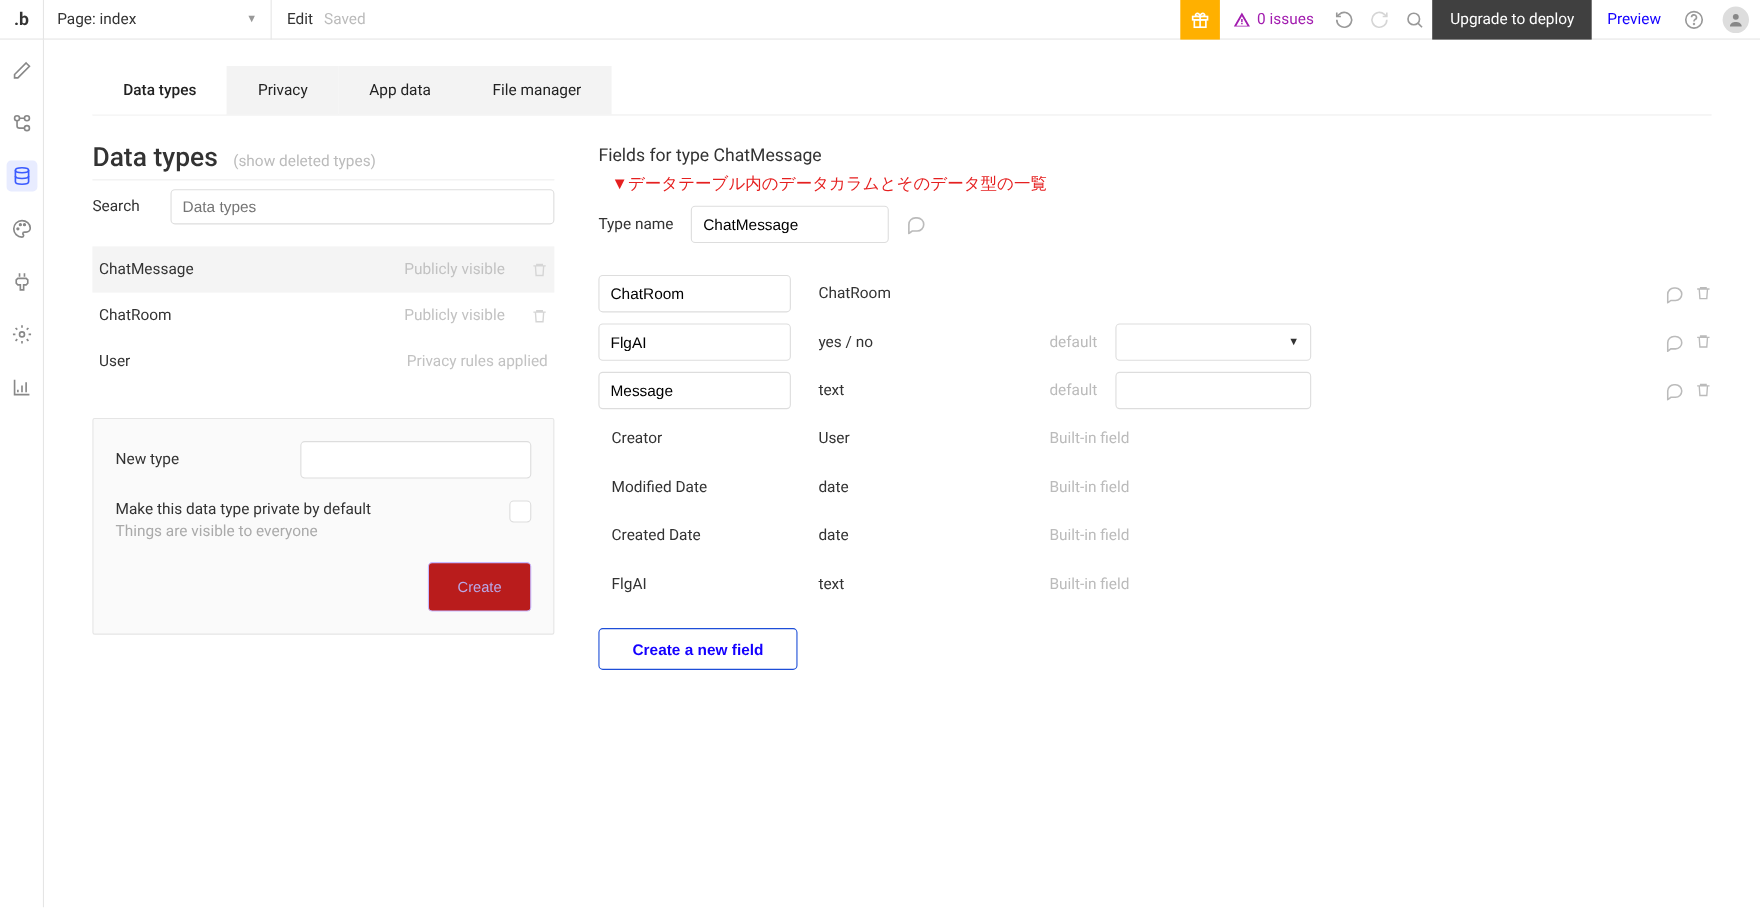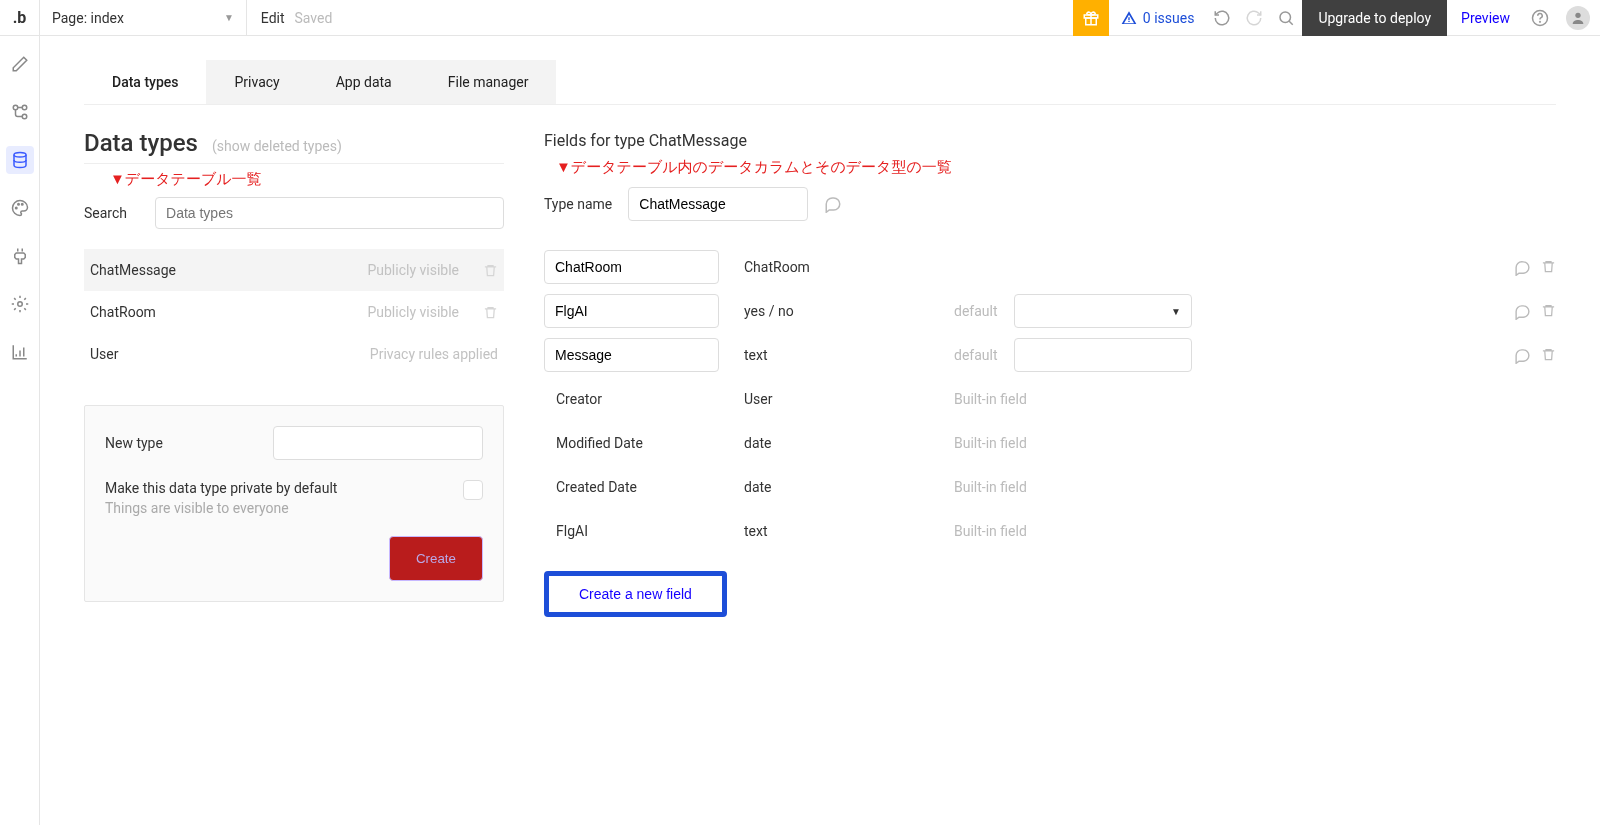--- a/index.html
+++ b/index.html
@@ -6,21 +6,21 @@
 body { font-family: -apple-system, BlinkMacSystemFont, "Segoe UI", Roboto, sans-serif; font-size: 14px; color: #333; background: #fff; }
 .topbar { height: 36px; border-bottom: 1px solid #e5e5e5; display: flex; align-items: center; }
 .topbar-left { display: flex; align-items: center; height: 100%; }
 .logo { width: 40px; height: 36px; display: flex; align-items: center; justify-content: center; border-right: 1px solid #e5e5e5; font-weight: bold; font-size: 16px; }
 .page-select { height: 36px; padding: 0 12px; display: flex; align-items: center; gap: 100px; border-right: 1px solid #e5e5e5; color: #333; cursor: pointer; }
 .chevron { font-size: 10px; color: #999; }
 .edit-saved { padding: 0 14px; display: flex; gap: 10px; align-items: center; }
 .saved { color: #bbb; }
 .topbar-right { margin-left: auto; display: flex; align-items: center; height: 100%; }
 .gift-box { width: 36px; height: 36px; background: #ffb000; display: flex; align-items: center; justify-content: center; color: #fff; cursor: pointer; }
-.issues { padding: 0 12px; display: flex; align-items: center; gap: 6px; color: #1d4ed8; }
+.issues { padding: 0 12px; display: flex; align-items: center; gap: 6px; color: #a21caf; }
 .icon-btn { width: 32px; height: 36px; display: flex; align-items: center; justify-content: center; color: #999; cursor: pointer; }
 .upgrade-btn { height: 36px; padding: 0 16px; background: #404040; color: #fff; display: flex; align-items: center; cursor: pointer; font-size: 14px; }
 .preview-link { padding: 0 14px; color: #1400ff; cursor: pointer; }
 .avatar { width: 24px; height: 24px; border-radius: 50%; background: #ddd; margin: 0 10px; display: flex; align-items: center; justify-content: center; color: #888; }
 
 .layout { display: flex; height: calc(100vh - 36px); }
 .sidebar { width: 40px; border-right: 1px solid #e5e5e5; display: flex; flex-direction: column; align-items: center; padding-top: 14px; gap: 20px; }
 .sidebar-item { width: 28px; height: 28px; display: flex; align-items: center; justify-content: center; color: #888; cursor: pointer; border-radius: 4px; }
 .sidebar-item.active { background: #e8ecff; color: #3b5bff; }
 
@@ -66,21 +66,21 @@
 .field-row { display: flex; align-items: center; height: 44px; }
 .field-name { width: 200px; }
 .field-name input { width: 175px; }
 .field-name-text { width: 200px; padding-left: 12px; }
 .field-type { width: 210px; }
 .field-default-label { width: 60px; color: #bbb; }
 .field-default-input { width: 178px; }
 .select-input { height: 34px; width: 178px; border: 1px solid #ddd; border-radius: 4px; background: #fff; display: flex; align-items: center; justify-content: flex-end; padding: 0 10px; cursor: pointer; }
 .builtin { color: #bbb; }
 .row-actions { margin-left: auto; display: flex; gap: 10px; color: #bbb; }
-.create-field-btn { margin-top: 18px; padding: 10px 30px; border: 5px solid #1d4ed8; background: #fff; color: #1400ff; border-radius: 4px; cursor: pointer; font-size: 14px; }
+.create-field-btn { margin-top: 18px; padding: 10px 30px; border: 1px solid #1d4ed8; background: #fff; color: #1400ff; border-radius: 4px; cursor: pointer; font-size: 14px; font-weight: bold; }
 svg { display: block; }
 </style>
 </head>
 <body>
 
 <div class="topbar">
   <div class="topbar-left">
     <div class="logo">.b</div>
     <div class="page-select">
       <span>Page: index</span>
@@ -197,21 +197,20 @@
       <div class="tab">App data</div>
       <div class="tab">File manager</div>
     </div>
 
     <div class="content-cols">
       <div class="left-col">
         <div class="section-heading">
           <h2>Data types</h2>
           <span class="show-deleted">(show deleted types)</span>
         </div>
-        <div class="annotation">▼データテーブル一覧</div>
         <div class="search-row">
           <span class="label">Search</span>
           <input class="search-input" placeholder="Data types" style="">
         </div>
 
         <div class="type-list" id="type-list">
             <div class="type-row selected">
               <span>ChatMessage</span>
               <span class="type-status">
                 <span>Publicly visible</span>

